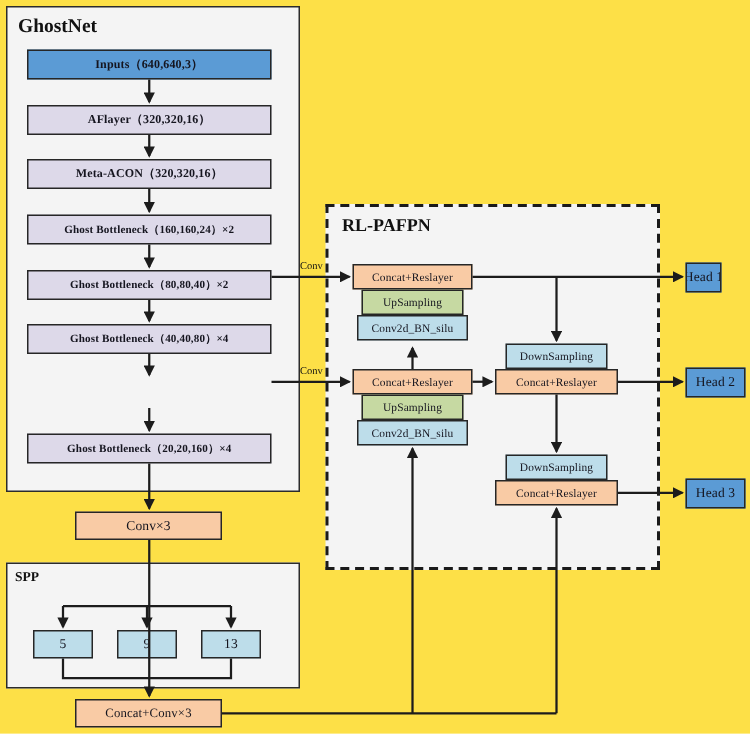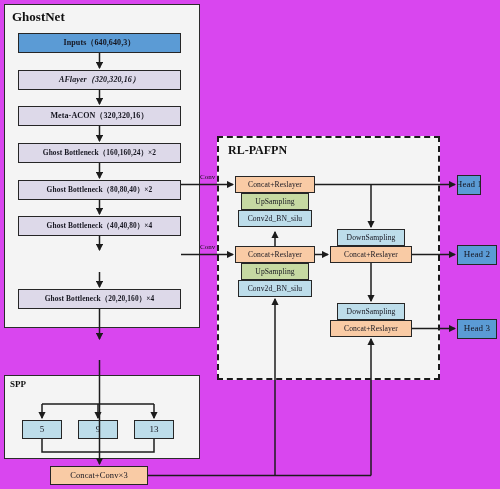--- a/index.html
+++ b/index.html
@@ -9,21 +9,21 @@
   body {
     font-family: "Liberation Serif", serif;
     width: 500px; height: 489px;
     position: relative;
     overflow: hidden;
   }
   #canvas {
     position: relative;
     width: 500px;
     height: 489px;
-    background: #d946ef;
+    background: #fde047;
   }
   .panel {
     position: absolute;
     background: #f4f4f4;
     border: 1.5px solid #2b2b2b;
     box-sizing: border-box;
   }
   .panel-dashed {
     position: absolute;
     background: #f4f4f4;
@@ -77,33 +77,34 @@
 </head>
 <body>
 
 <div id="canvas">
 
   <div class="panel" style="left:4px; top:4px; width:196px; height:324px;"></div>
   <div class="panel-title" style="left:12px; top:9px; font-size:13px;">GhostNet</div>
 
   <div class="node n-blue" style="left:18px; top:33px; width:163px; height:20px; font-size:8px; font-weight:bold;">Inputs（640,640,3）</div>
 
-  <div class="node n-lav" style="left:18px; top:70px; width:163px; height:20px; font-size:8px; font-weight:bold;font-style:italic;">AFlayer（320,320,16）</div>
+  <div class="node n-lav" style="left:18px; top:70px; width:163px; height:20px; font-size:8px; font-weight:bold;">AFlayer（320,320,16）</div>
 
   <div class="node n-lav" style="left:18px; top:106px; width:163px; height:20px; font-size:8px; font-weight:bold;">Meta-ACON（320,320,16）</div>
 
   <div class="node n-lav" style="left:18px; top:143px; width:163px; height:20px; font-size:7.4px; font-weight:bold;">Ghost Bottleneck（160,160,24）×2</div>
 
   <div class="node n-lav" style="left:18px; top:180px; width:163px; height:20px; font-size:7.4px; font-weight:bold;">Ghost Bottleneck（80,80,40）×2</div>
 
   <div class="node n-lav" style="left:18px; top:216px; width:163px; height:20px; font-size:7.4px; font-weight:bold;">Ghost Bottleneck（40,40,80）×4</div>
 
 
   <div class="node n-lav" style="left:18px; top:289px; width:163px; height:20px; font-size:7.4px; font-weight:bold;">Ghost Bottleneck（20,20,160）×4</div>
 
+  <div class="node n-orange" style="left:50px; top:341px; width:98px; height:19px; font-size:9px;">Conv×3</div>
 
   <div class="panel" style="left:4px; top:375px; width:196px; height:84px;"></div>
   <div class="panel-title" style="left:10px; top:379px; font-size:9px;">SPP</div>
 
   <div class="node n-spp" style="left:22px; top:420px; width:40px; height:19px; font-size:9px;">5</div>
   <div class="node n-spp" style="left:78px; top:420px; width:40px; height:19px; font-size:9px;">9</div>
   <div class="node n-spp" style="left:134px; top:420px; width:40px; height:19px; font-size:9px;">13</div>
 
   <div class="node n-orange" style="left:50px; top:466px; width:98px; height:19px; font-size:8.5px;">Concat+Conv×3</div>
 

